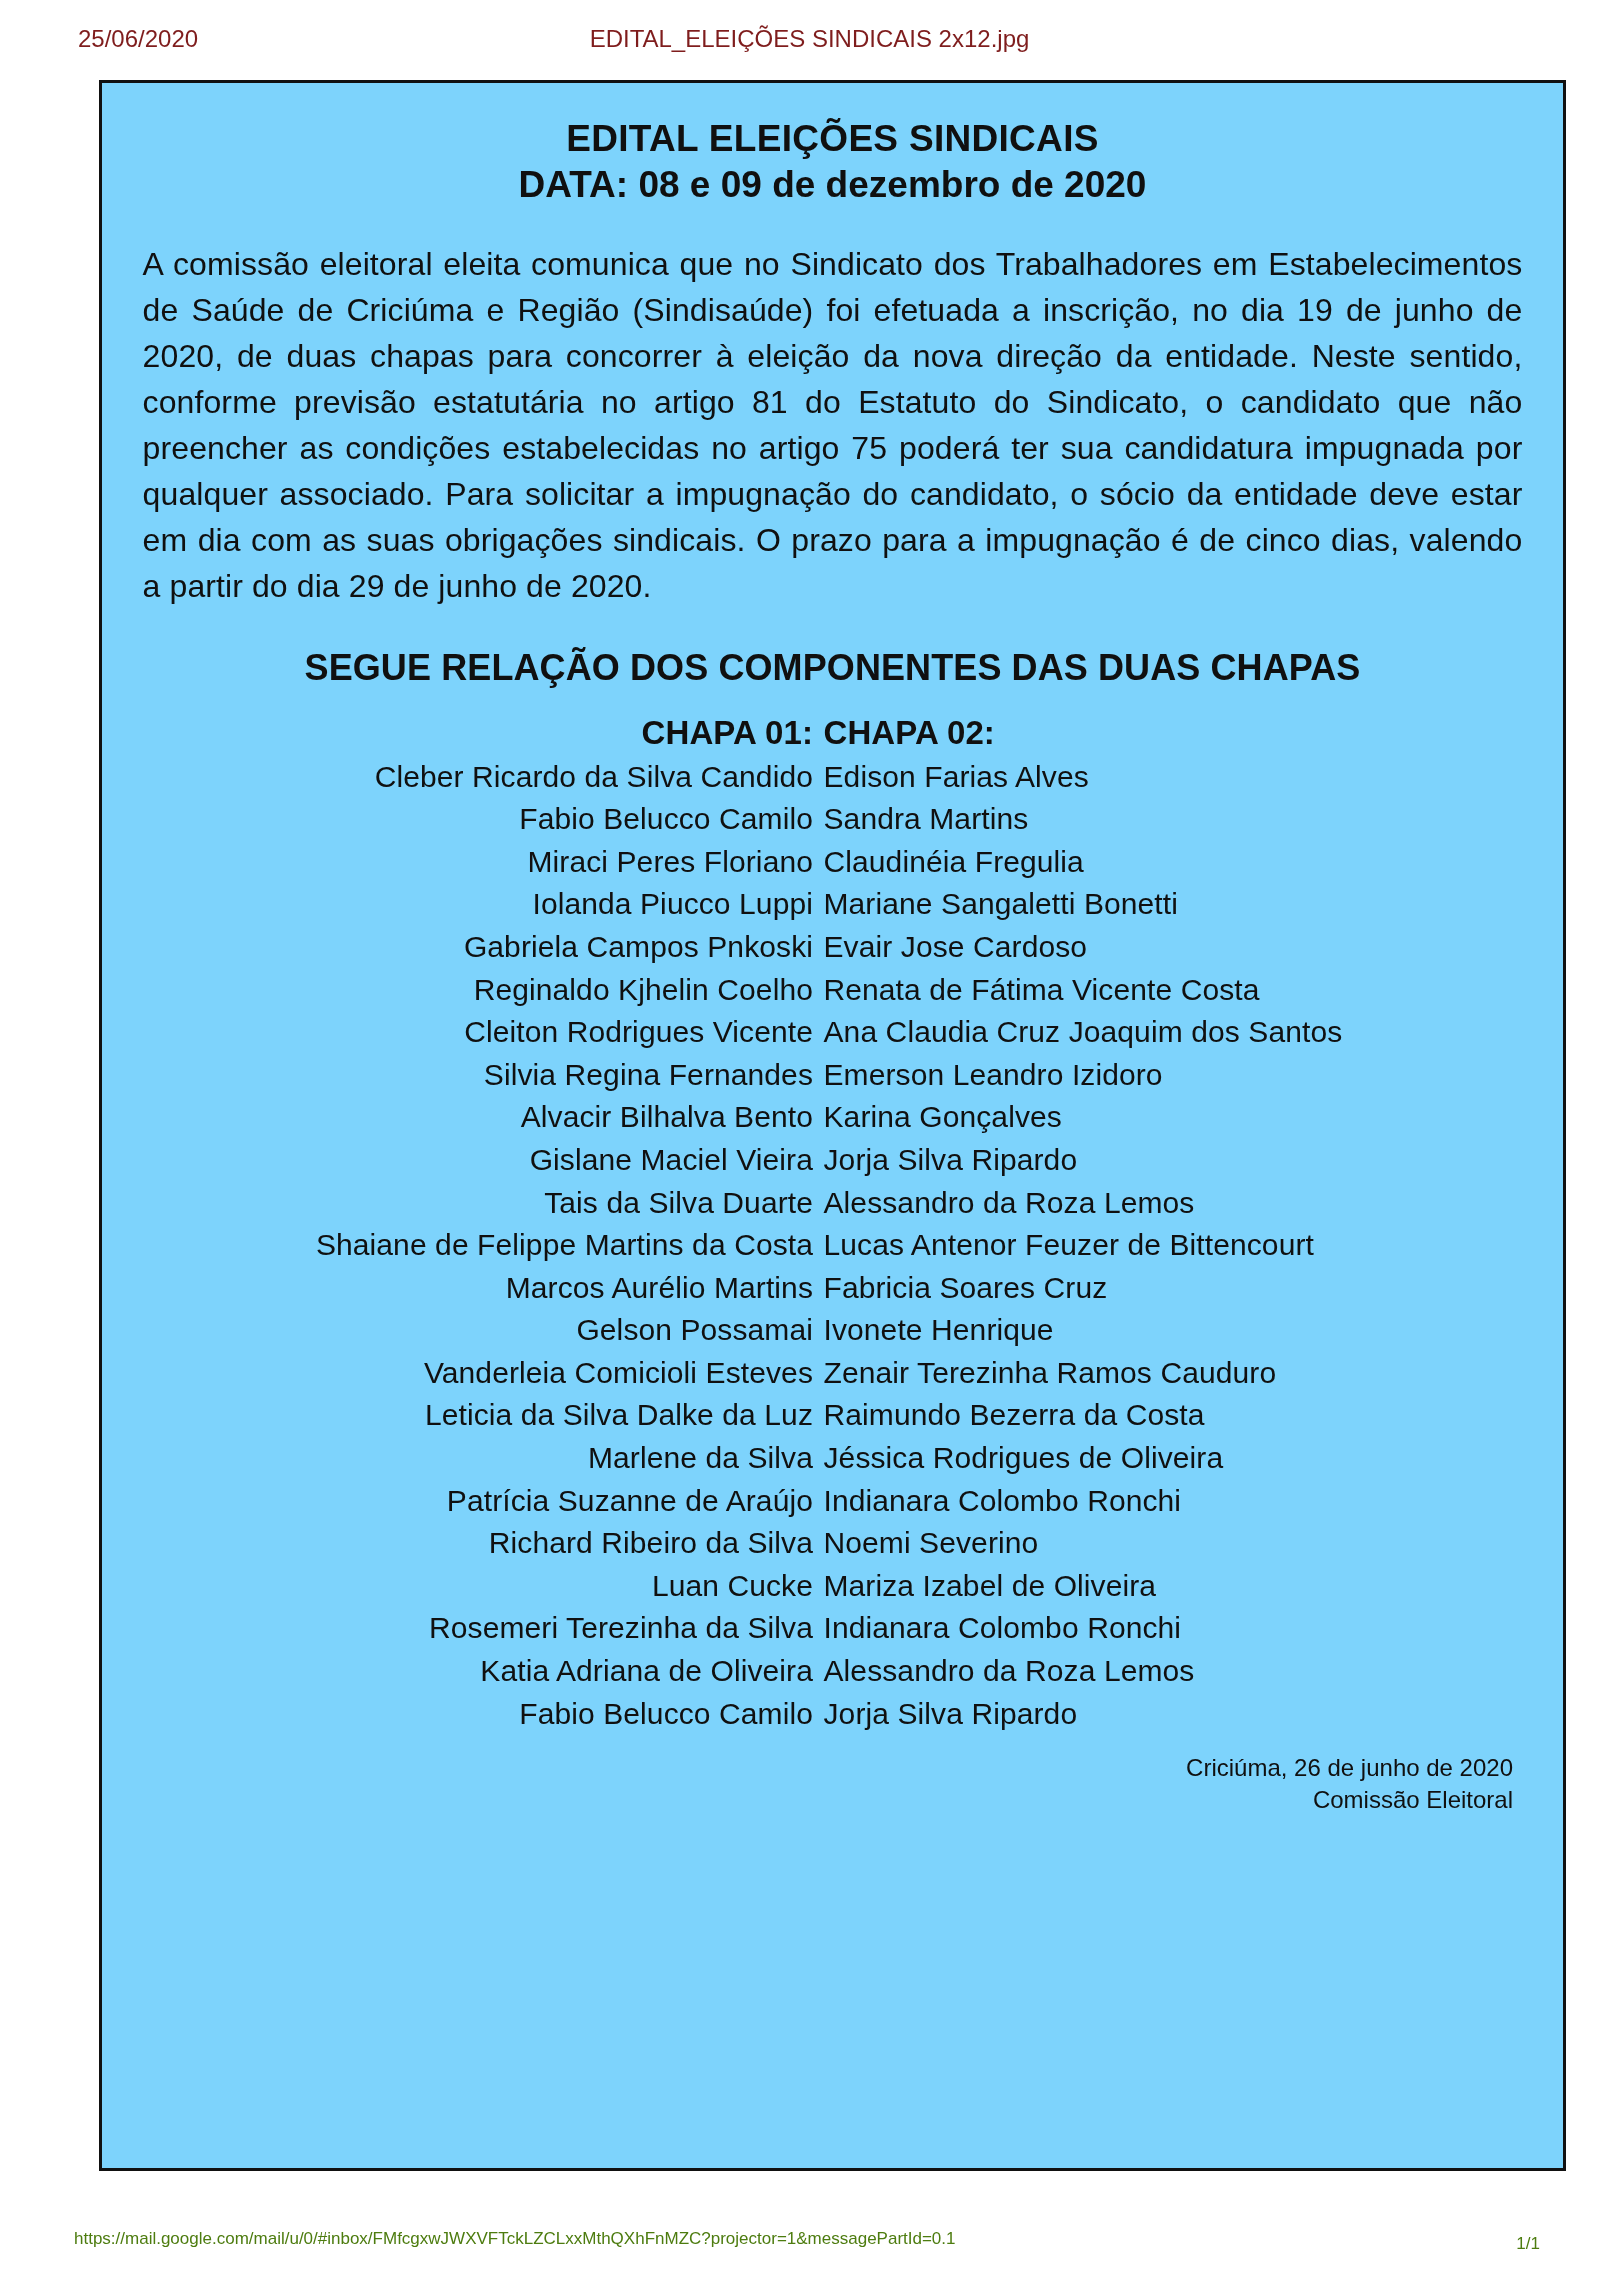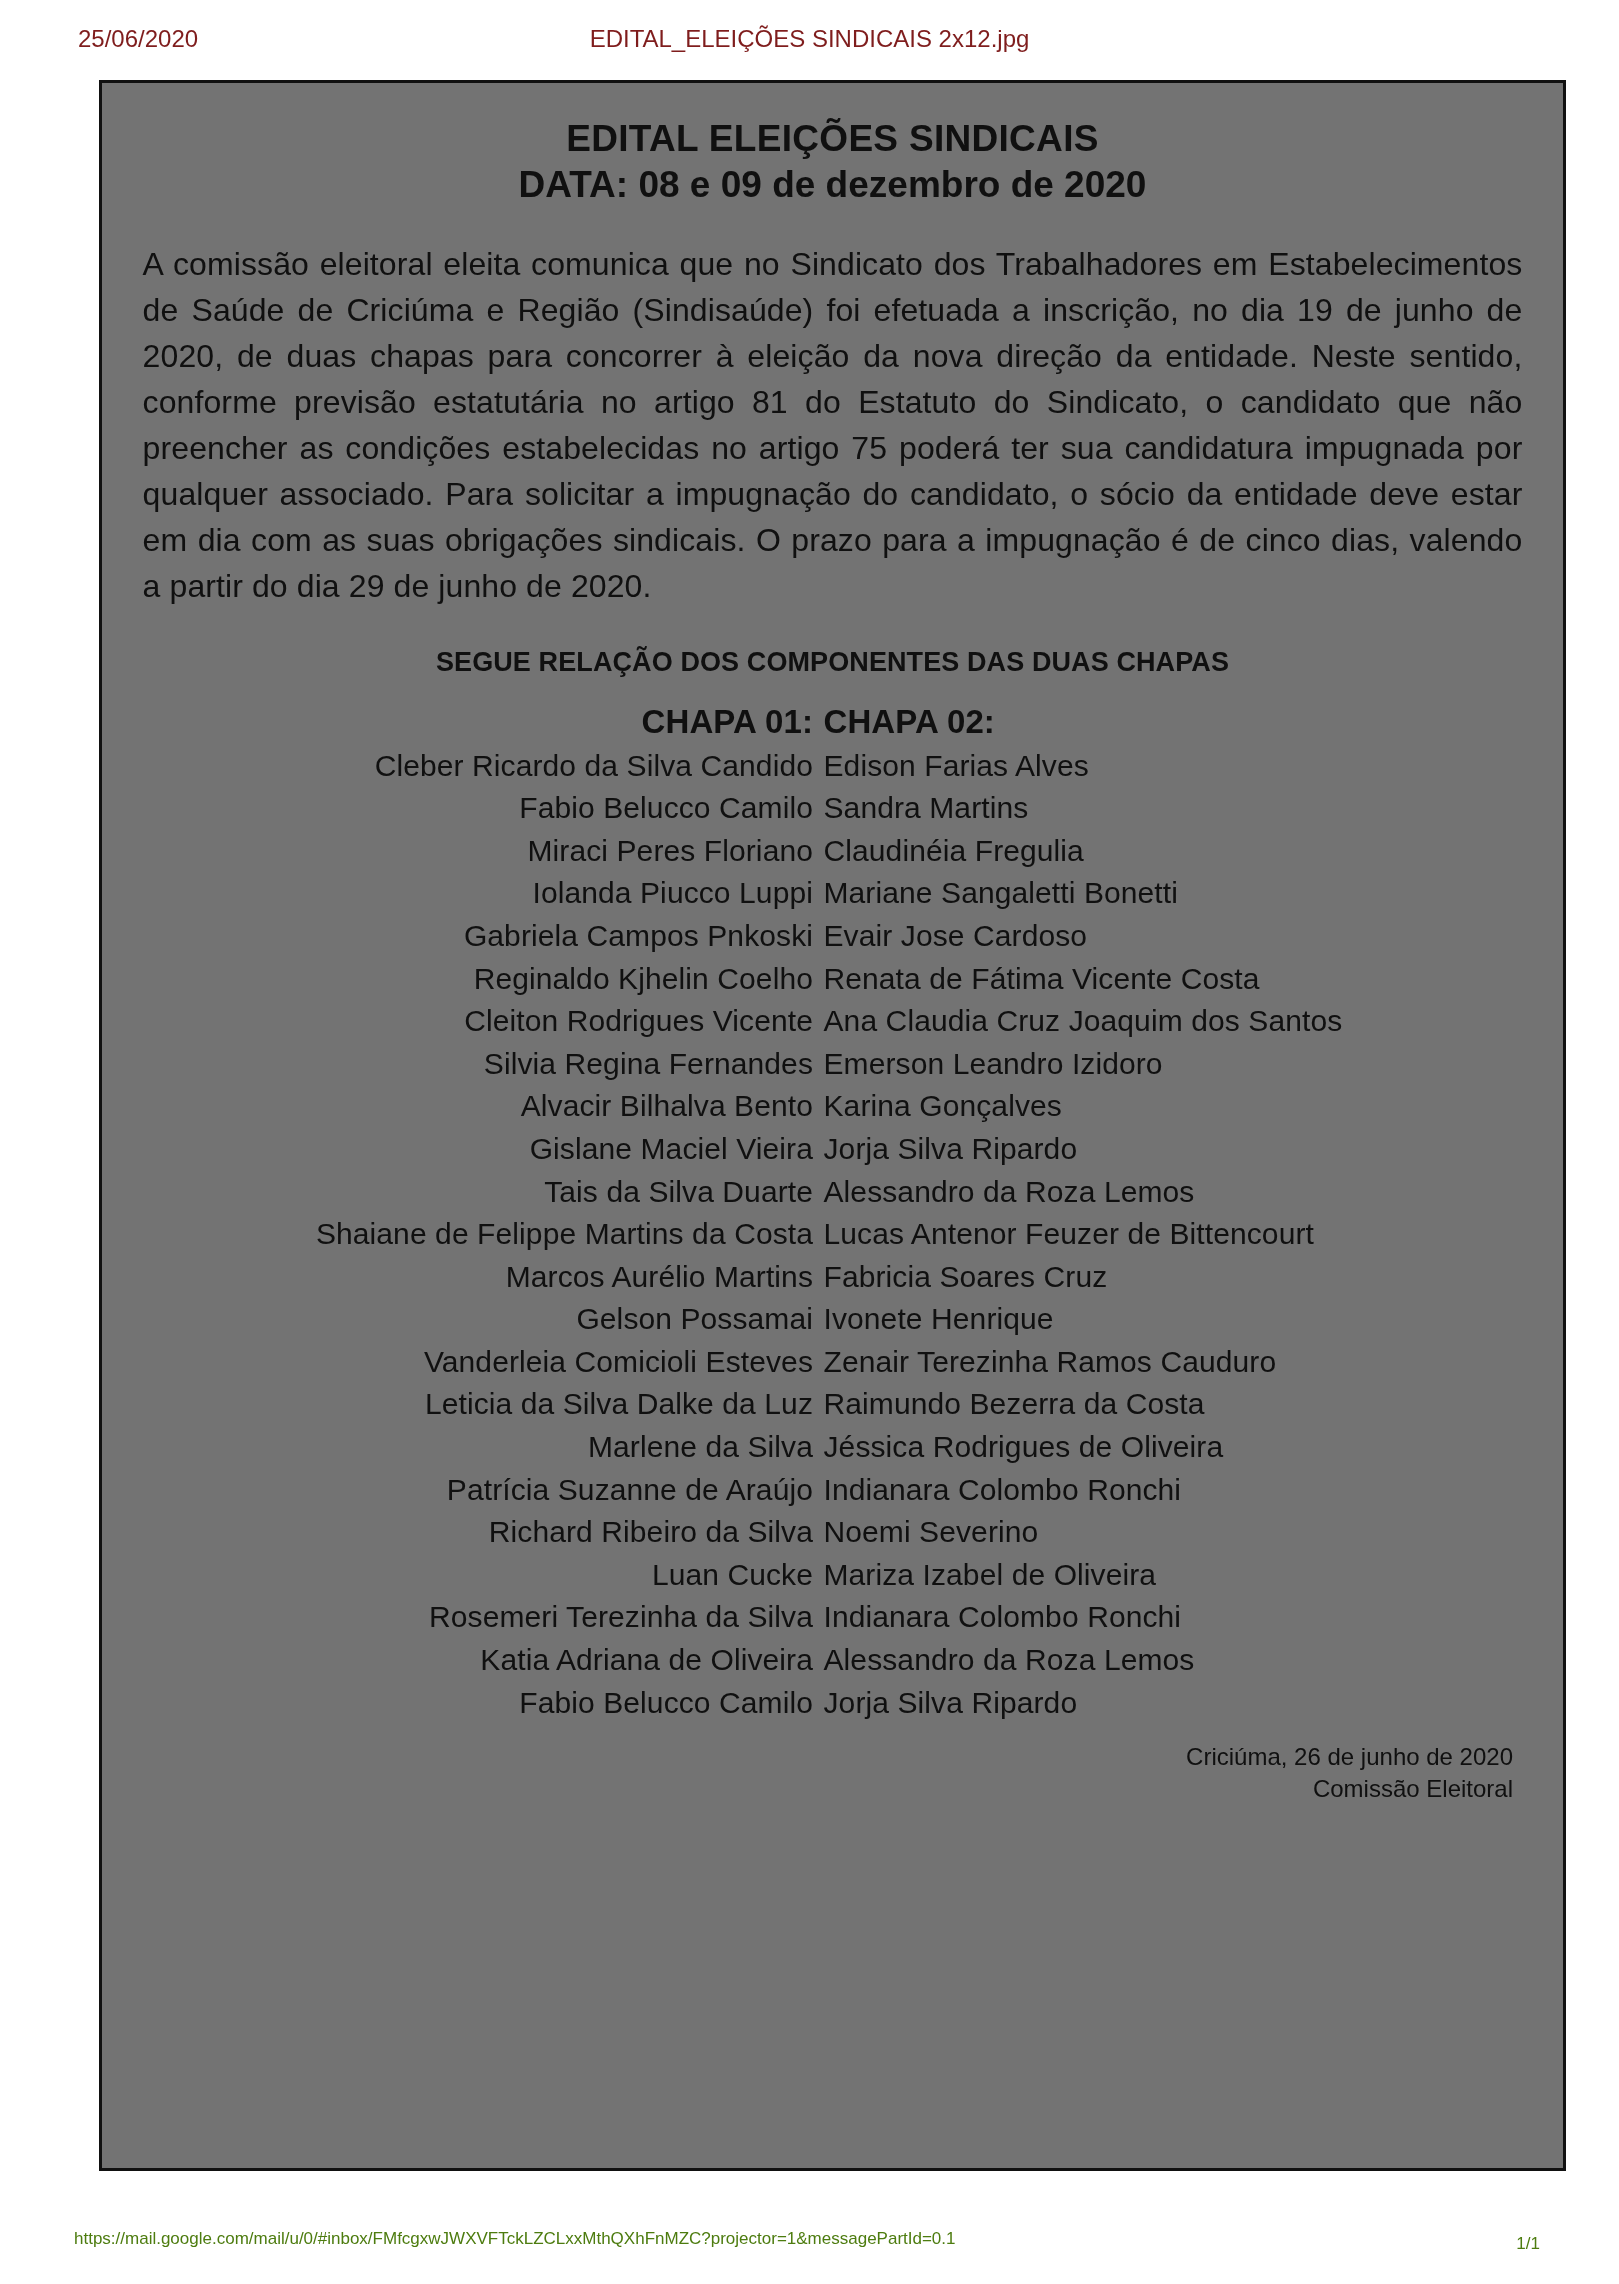--- a/index.html
+++ b/index.html
@@ -43,21 +43,21 @@
 
   
   .sheet {
     position: absolute;
     left: 99px;
     top: 80px;
     width: 1467px;
     height: 2091px;
     border: 3.3px solid #111111;
     box-sizing: border-box;
-    background: #737373;
+    background: #7dd3fc;
   }
   .sheet-inner {
     position: absolute;
     left: 0;
     top: 0;
     right: 0;
     bottom: 0;
     padding: 28px 34px 20px 34px;
     box-sizing: border-box;
   }
@@ -87,21 +87,21 @@
     text-align: justify;
     text-justify: inter-word;
     letter-spacing: 0.1px;
   }
 
   
   .section-heading {
     margin: 37px 0 0 0;
     text-align: center;
     font-weight: bold;
-    font-size: 27px;
+    font-size: 36px;
     letter-spacing: 0.1px;
   }
 
   
   .slates {
     margin: 25px 0 0 0;
     display: flex;
     flex-direction: row;
     align-items: flex-start;
   }

